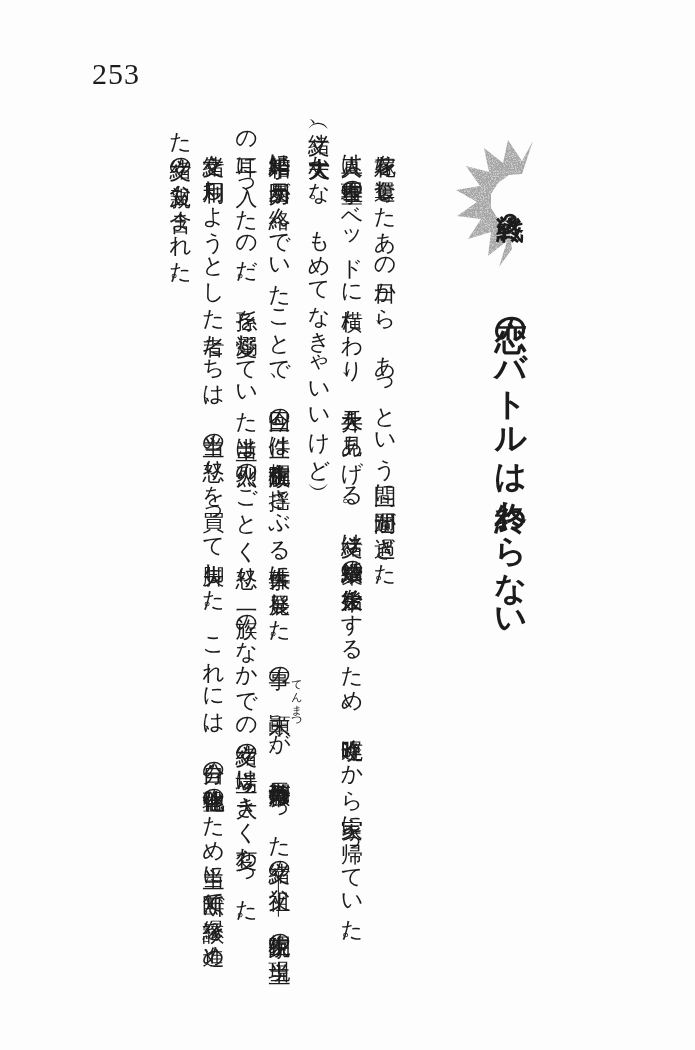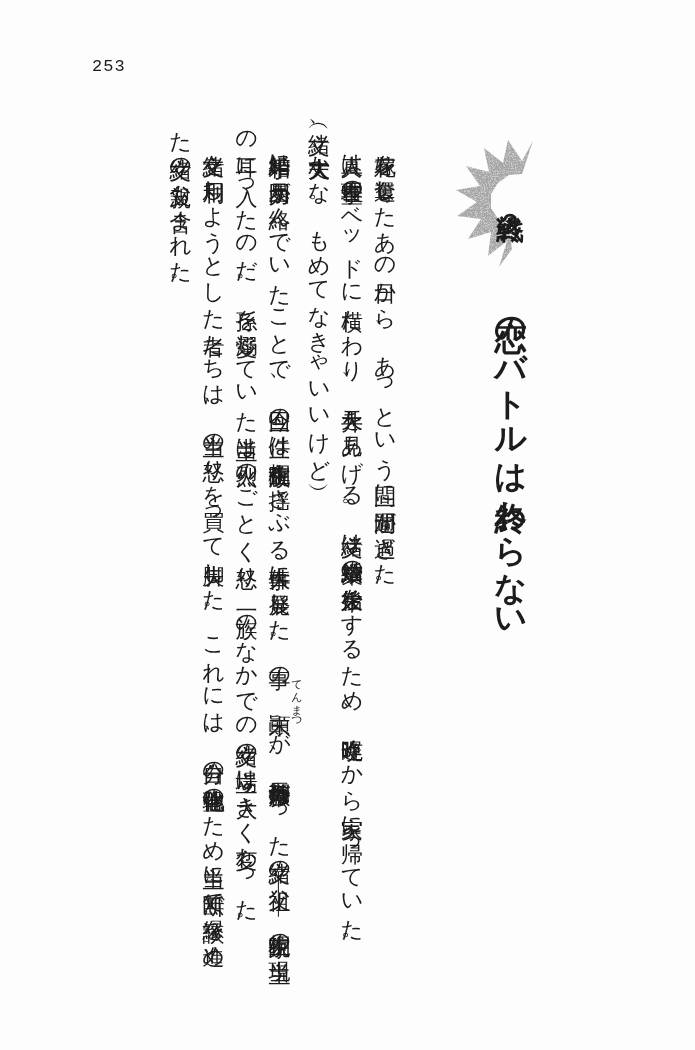--- a/index.html
+++ b/index.html
@@ -11,22 +11,22 @@
     position: relative;
     width: 695px;
     height: 1050px;
     background: var(--page-bg, #fdfdfd);
     overflow: hidden;
   }
   .page-number {
     position: absolute;
     left: 92px;
     top: 57px;
-    font-family: Liberation Mono, monospace;
-    font-size: 17px;
+    font-family: Liberation Serif, serif;
+    font-size: 30px;
     letter-spacing: 1px;
     color: var(--ink, #2a2a2a);
   }
   .burst {
     position: absolute;
     left: 439px;
     top: 139px;
     width: 105px;
     height: 135px;
   }

